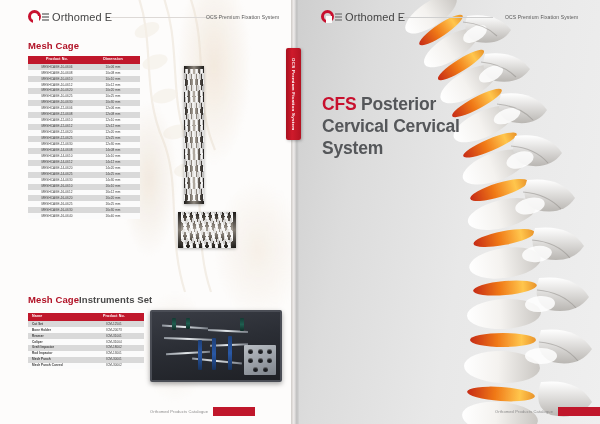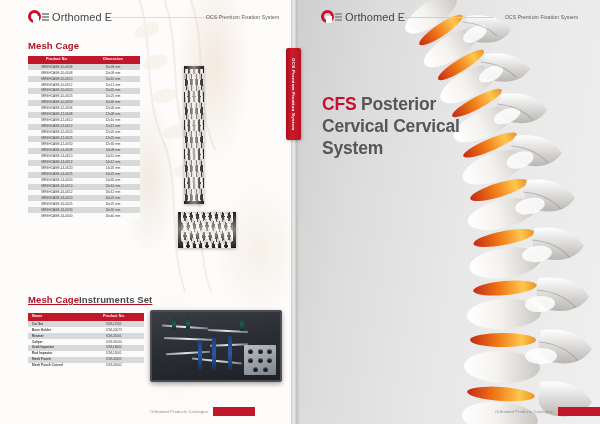--- a/index.html
+++ b/index.html
@@ -319,21 +319,21 @@
           <tr>
             <td>MESHCAGE-16-0640</td>
             <td>16x40 mm</td>
           </tr>
         </tbody>
     </table>
 
     <div class="cage-tall"></div>
     <div class="cage-wide"></div>
 
-    <div class="sec-title" style="left:28px;top:294px;text-decoration:underline;">
+    <div class="sec-title" style="left:28px;top:294px;">
       <span>Mesh Cage</span><span class="sub">Instruments Set</span>
     </div>
 
     <table class="tbl tbl-b">
       <thead>
           <tr>
         <th>Name</th>
         <th>Product No.</th>
       </tr>
         </thead>

